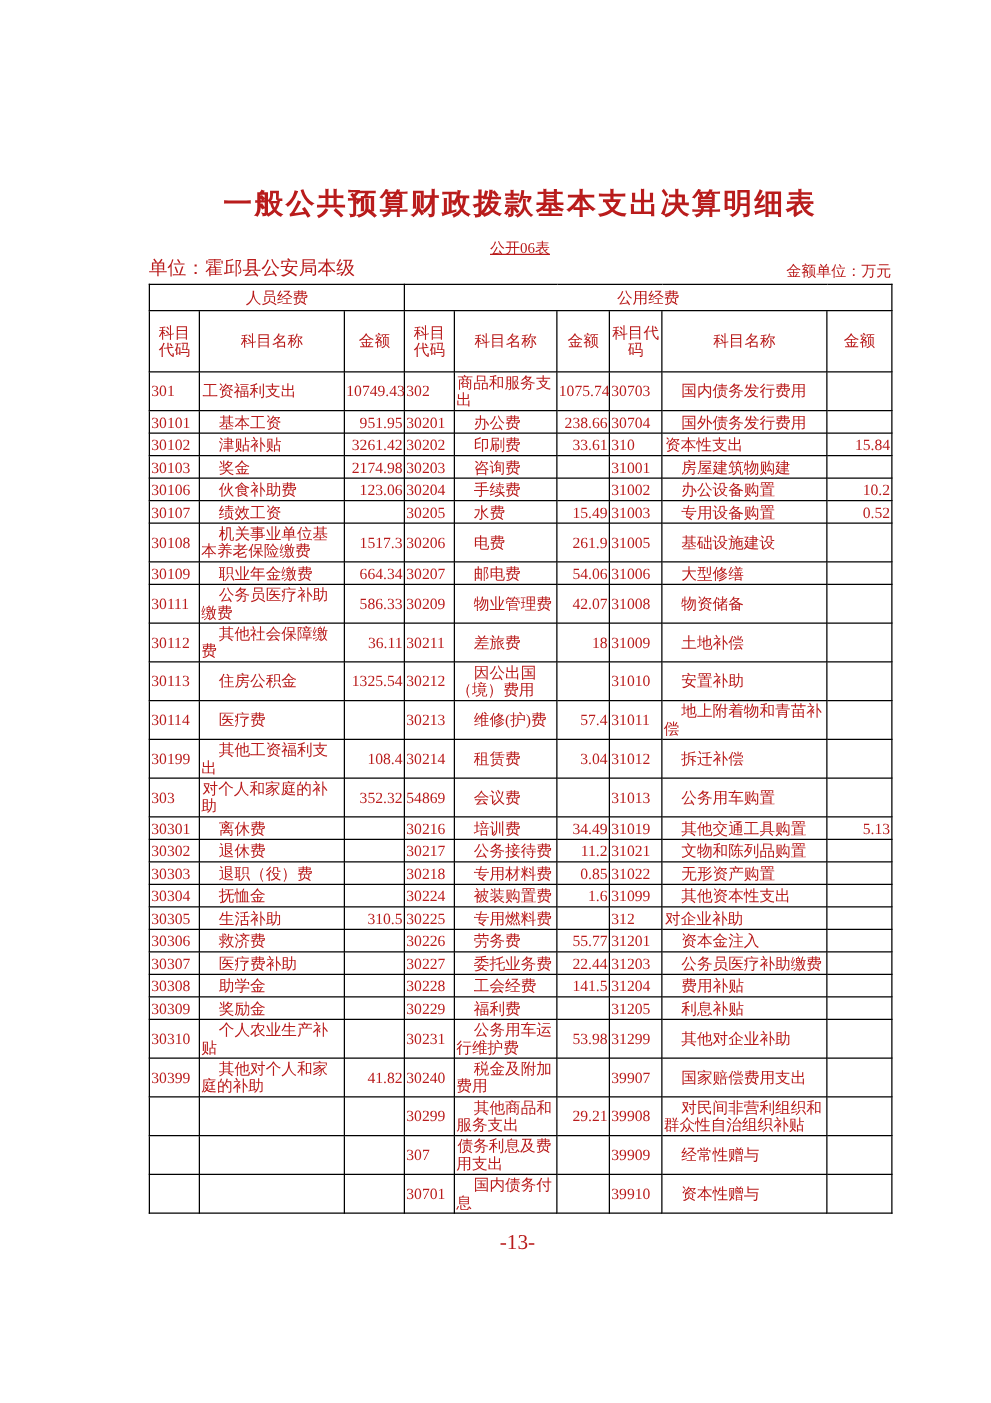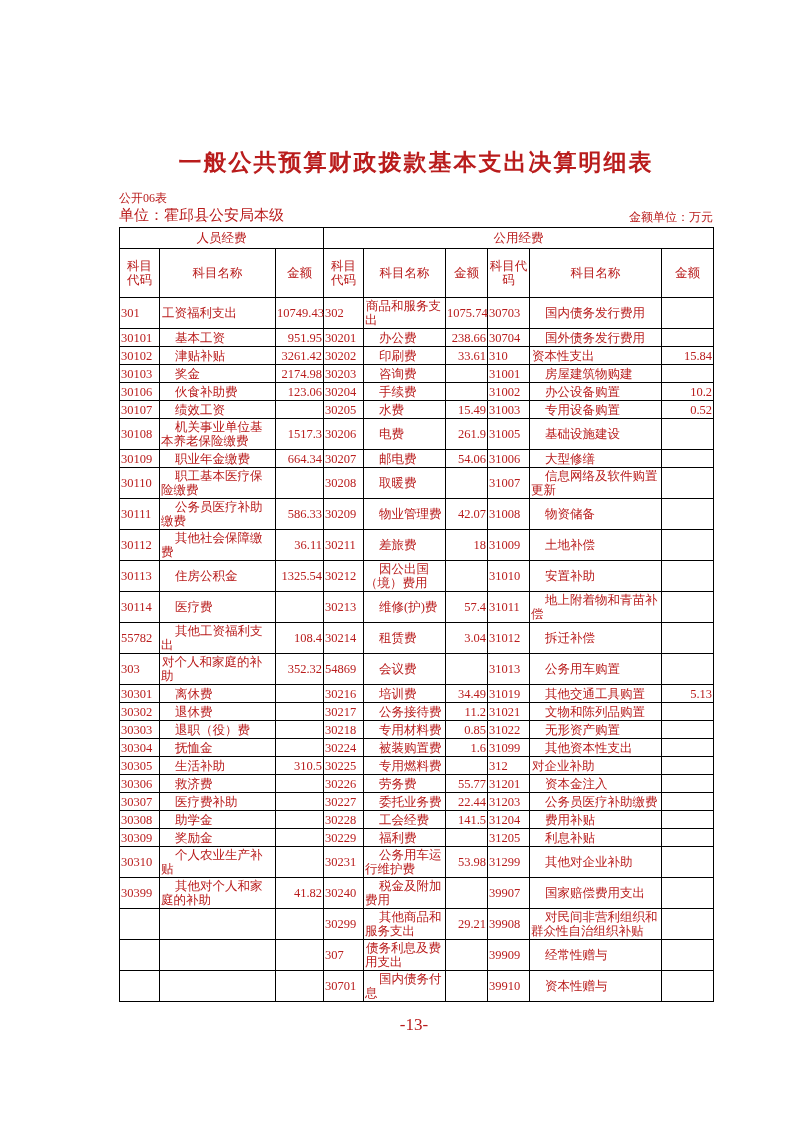--- a/index.html
+++ b/index.html
@@ -22,24 +22,25 @@
   .doc-title {
     text-align: center;
     font-family: "Liberation Sans", "DejaVu Sans", sans-serif;
     font-weight: bold;
     font-size: 23px;
     line-height: 28px;
     letter-spacing: 2px;
     white-space: nowrap;
   }
   .form-label {
-    text-align: left;
+    text-align: center;
     font-size: 12px;
     line-height: 14px;
     margin-top: 15px;
+    text-decoration: underline;
   }
   .meta-row {
     display: flex;
     justify-content: space-between;
     align-items: flex-end;
     margin-top: 1px;
   }
   .unit-label { font-size: 15px; line-height: 19px; }
   .amount-unit-label { font-size: 12px; line-height: 15px; }
   table.budget {
@@ -195,31 +196,20 @@
             <td class="name">职业年金缴费</td>
             <td class="amount">664.34</td>
             <td class="code">30207</td>
             <td class="name">邮电费</td>
             <td class="amount">54.06</td>
             <td class="code">31006</td>
             <td class="name">大型修缮</td>
             <td class="amount"></td>
           </tr>
           <tr>
-            <td class="code">30110</td>
-            <td class="name">职工基本医疗保险缴费</td>
-            <td class="amount"></td>
-            <td class="code">30208</td>
-            <td class="name">取暖费</td>
-            <td class="amount"></td>
-            <td class="code">31007</td>
-            <td class="name">信息网络及软件购置更新</td>
-            <td class="amount"></td>
-          </tr>
-          <tr>
             <td class="code">30111</td>
             <td class="name">公务员医疗补助缴费</td>
             <td class="amount">586.33</td>
             <td class="code">30209</td>
             <td class="name">物业管理费</td>
             <td class="amount">42.07</td>
             <td class="code">31008</td>
             <td class="name">物资储备</td>
             <td class="amount"></td>
           </tr>
@@ -250,21 +240,21 @@
             <td class="name">医疗费</td>
             <td class="amount"></td>
             <td class="code">30213</td>
             <td class="name">维修(护)费</td>
             <td class="amount">57.4</td>
             <td class="code">31011</td>
             <td class="name">地上附着物和青苗补偿</td>
             <td class="amount"></td>
           </tr>
           <tr>
-            <td class="code">55782</td>
+            <td class="code">30199</td>
             <td class="name">其他工资福利支出</td>
             <td class="amount">108.4</td>
             <td class="code">30214</td>
             <td class="name">租赁费</td>
             <td class="amount">3.04</td>
             <td class="code">31012</td>
             <td class="name">拆迁补偿</td>
             <td class="amount"></td>
           </tr>
           <tr>

